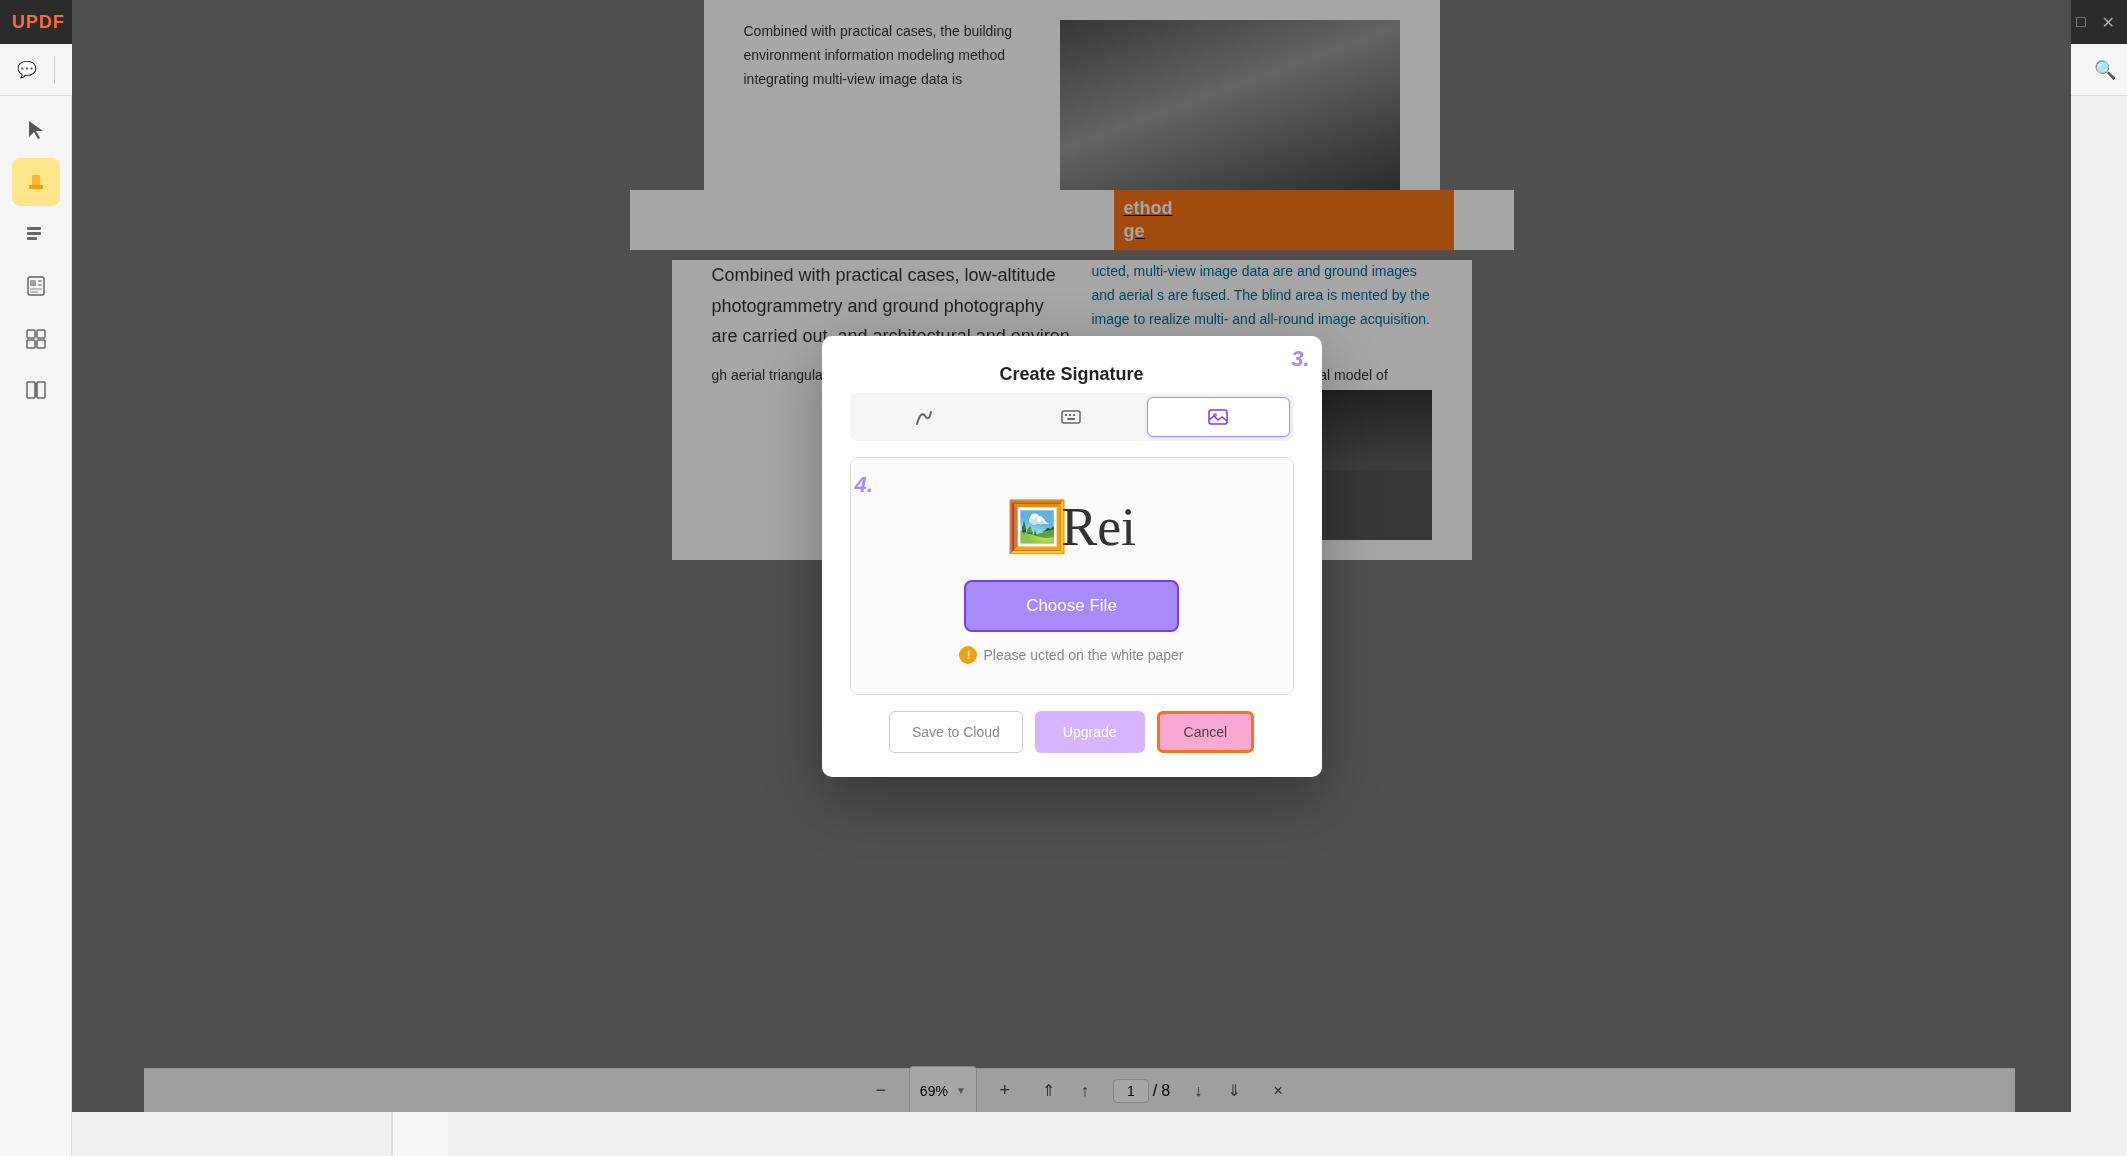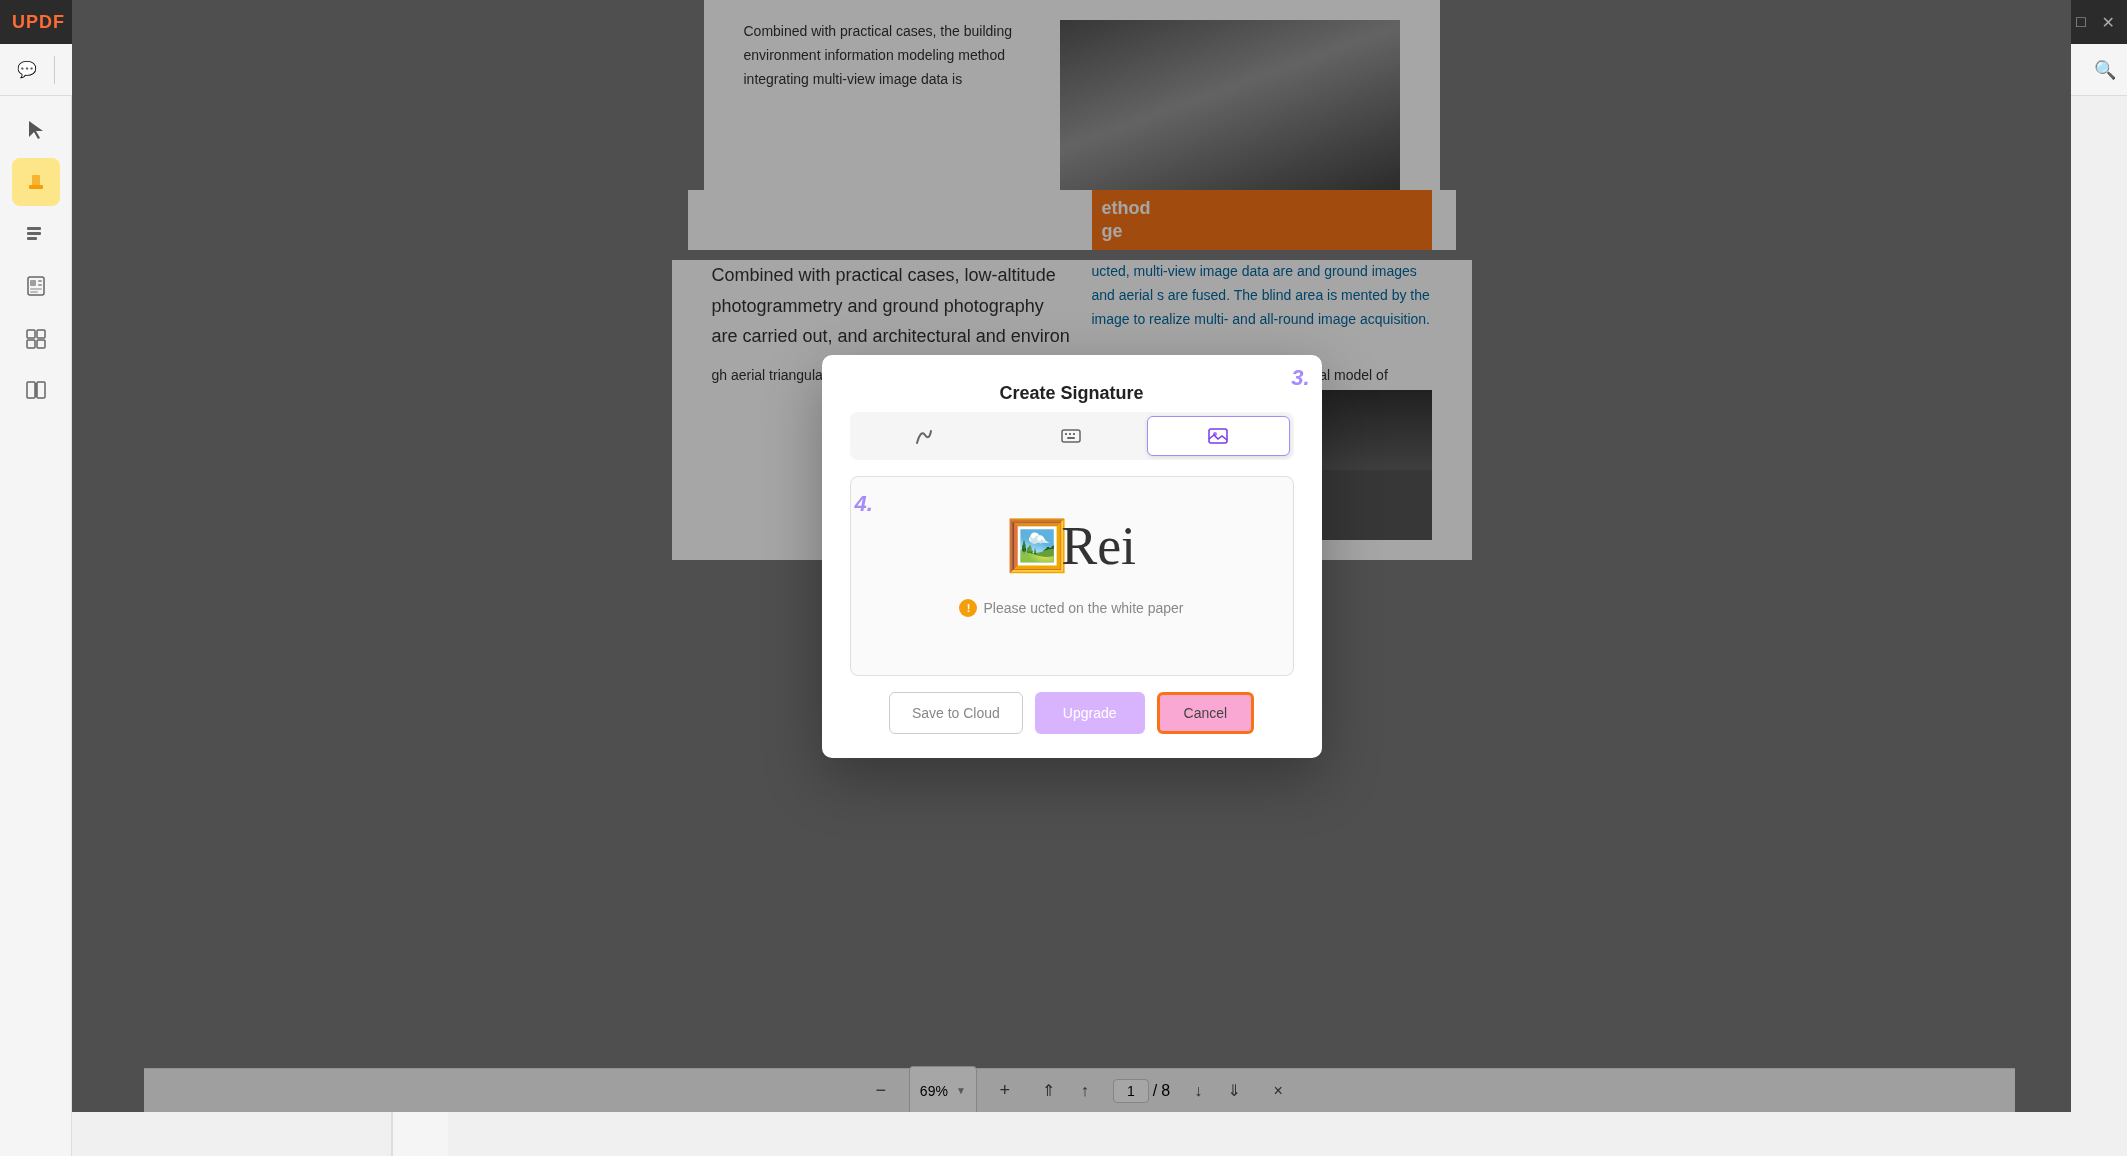--- a/index.html
+++ b/index.html
@@ -659,21 +659,21 @@
         <div style="display:flex;gap:20px;">
           <div style="flex:1;font-size:14px;color:#333;line-height:1.7;">
             <span>Combined with practical cases, the building environment information modeling method integrating multi-view image data is</span>
           </div>
           <div style="width:340px;height:200px;background:#7a7a7a;flex-shrink:0;overflow:hidden;position:relative;">
             <div style="width:100%;height:100%;background:linear-gradient(160deg, #555 0%, #999 40%, #666 70%, #333 100%);"></div>
           </div>
         </div>
       </div>
 
-      <div style="position:absolute;top:190px;left:50%;transform:translateX(-50%);width:768px;background:white;padding:0 24px;">
+      <div style="position:absolute;top:190px;left:50%;transform:translateX(-50%);width:884px;background:white;padding:0 60px;text-decoration:underline;">
         <div style="display:flex;gap:20px;align-items:flex-start;">
           <div style="flex:1;"></div>
           <div style="width:340px;position:relative;">
             <div style="height:60px;background:#f97316;display:flex;align-items:center;padding:10px;color:white;font-size:18px;font-weight:bold;line-height:1.3;">
               <span>ethod<br>ge</span>
             </div>
           </div>
         </div>
       </div>
 
@@ -740,20 +740,21 @@
 
           <div style="position:relative;width:100%;display:flex;justify-content:flex-start;margin-bottom:8px;">
             <div style="color:#a78bfa;font-size:22px;font-weight:bold;font-style:italic;position:absolute;left:-16px;top:-16px;">4.</div>
           </div>
 
           <div style="display:flex;align-items:center;margin-bottom:22px;">
             <div style="font-size:50px;margin-right:-8px;">🖼️</div>
             <div style="font-family:cursive;font-size:54px;color:#333;">Rei</div>
           </div>
 
+          <button class="choose-file-btn">Choose File</button>
 
           <div class="modal-hint">
             <div class="hint-icon">!</div>
             <span>Please ucted on the white paper</span>
           </div>
         </div>
 
         <div class="modal-footer">
           <button class="btn-save-cloud">Save to Cloud</button>
           <button class="btn-create">Upgrade</button>

